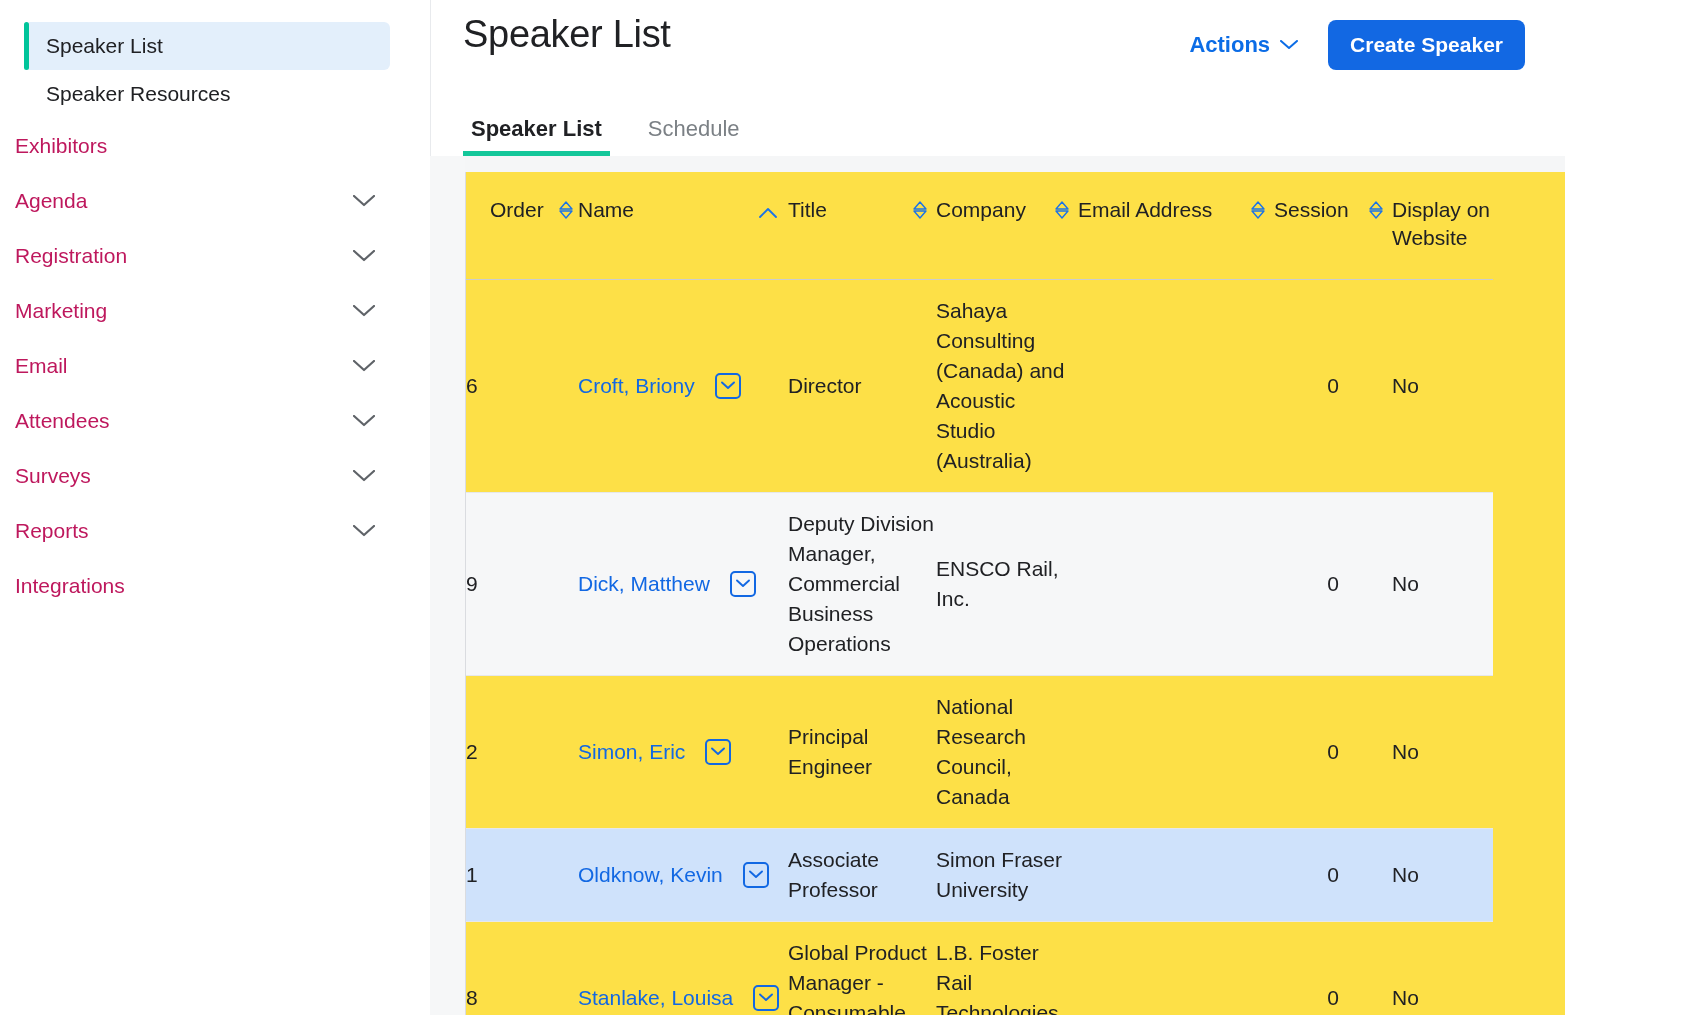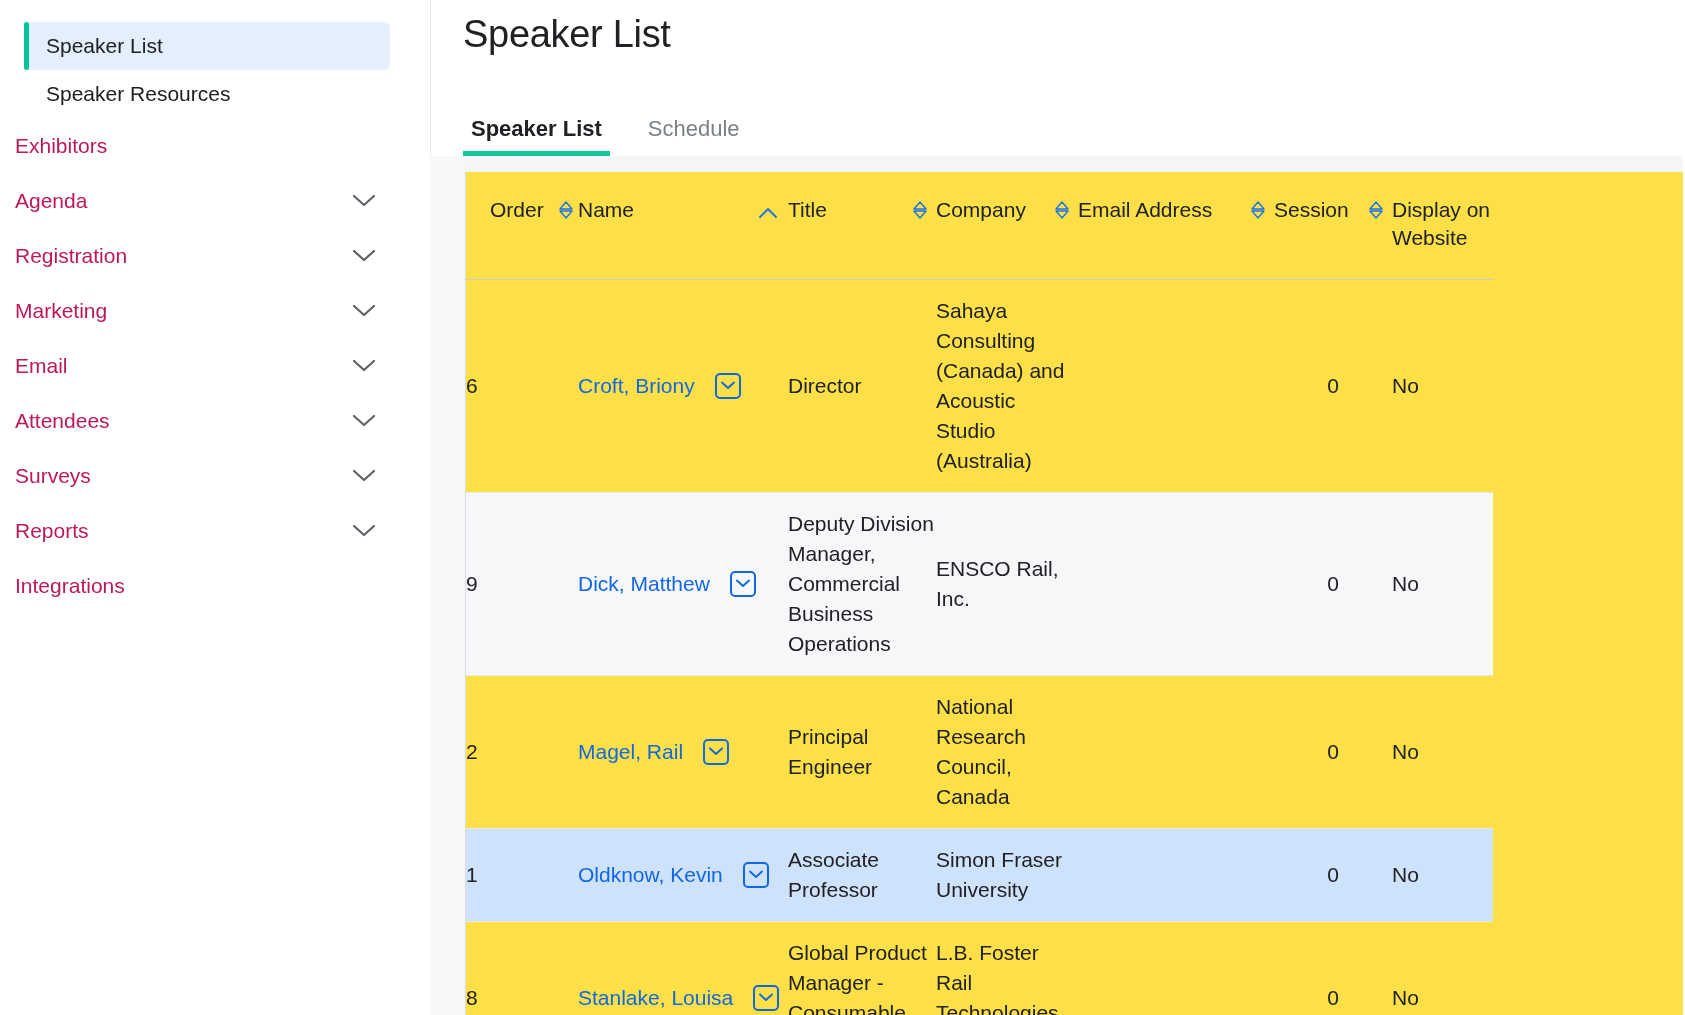--- a/index.html
+++ b/index.html
@@ -2,21 +2,21 @@
 <html><head>
 <meta charset="utf-8">
 <style>
   * { box-sizing: border-box; margin: 0; padding: 0; }
   html, body {
     width: 1685px; height: 1015px;
     font-family: "Liberation Sans", sans-serif;
     background: #ffffff;
     overflow: hidden;
   }
-  .app { position: relative; width: 1685px; height: 1015px; display: flex; align-items: center; }
+  .app { position: relative; width: 1565px; height: 1015px; display: flex; align-items: center; }
 
   
   .sidebar {
     width: 430px; height: 1015px;
     background: #ffffff;
     padding-top: 0;
     flex: 0 0 430px;
     position: relative;
     overflow: hidden;
   }
@@ -257,20 +257,31 @@
     <div class="nav-group">
       <span>Integrations</span>
     </div>
   </nav>
 
   <section class="main">
 
     <div class="main-header">
       <div class="header-top">
         <h1 class="page-title">Speaker List</h1>
+        <div class="header-actions">
+          <button class="actions-btn">
+            <span>Actions</span>
+            <span class="chev" style="width:18px;height:10px;flex:0 0 18px;">
+              <svg width="18" height="10" viewBox="0 0 18 10">
+                  <path d="M1 1 L9 8 L17 1" fill="none" stroke="#0b6ce6" stroke-width="2" stroke-linecap="round" stroke-linejoin="round"></path>
+                </svg>
+            </span>
+          </button>
+          <button class="create-btn">Create Speaker</button>
+        </div>
       </div>
 
       <div class="tabs">
         <div class="tab active">
           <span>Speaker List</span>
         </div>
         <div class="tab inactive">
           <span>Schedule</span>
         </div>
       </div>
@@ -392,21 +403,21 @@
               <td class="pad-r">ENSCO Rail, Inc.</td>
               <td></td>
               <td class="c-session">0</td>
               <td class="c-display">No</td>
             </tr>
 
             <tr>
               <td class="c-order">2</td>
               <td class="c-name">
                 <div class="name-cell">
-                  <span class="name-link">Magel, Rail</span>
+                  <span class="name-link">Simon, Eric</span>
                   <span class="drop-ic">
                     <svg width="14" height="9" viewBox="0 0 14 9">
                         <path d="M1 1.5 L7 7 L13 1.5" fill="none" stroke="#1268e3" stroke-width="1.9" stroke-linecap="round" stroke-linejoin="round"></path>
                       </svg>
                   </span>
                 </div>
               </td>
               <td class="pad-r">Principal Engineer</td>
               <td class="pad-r">National Research Council, Canada</td>
               <td></td>

